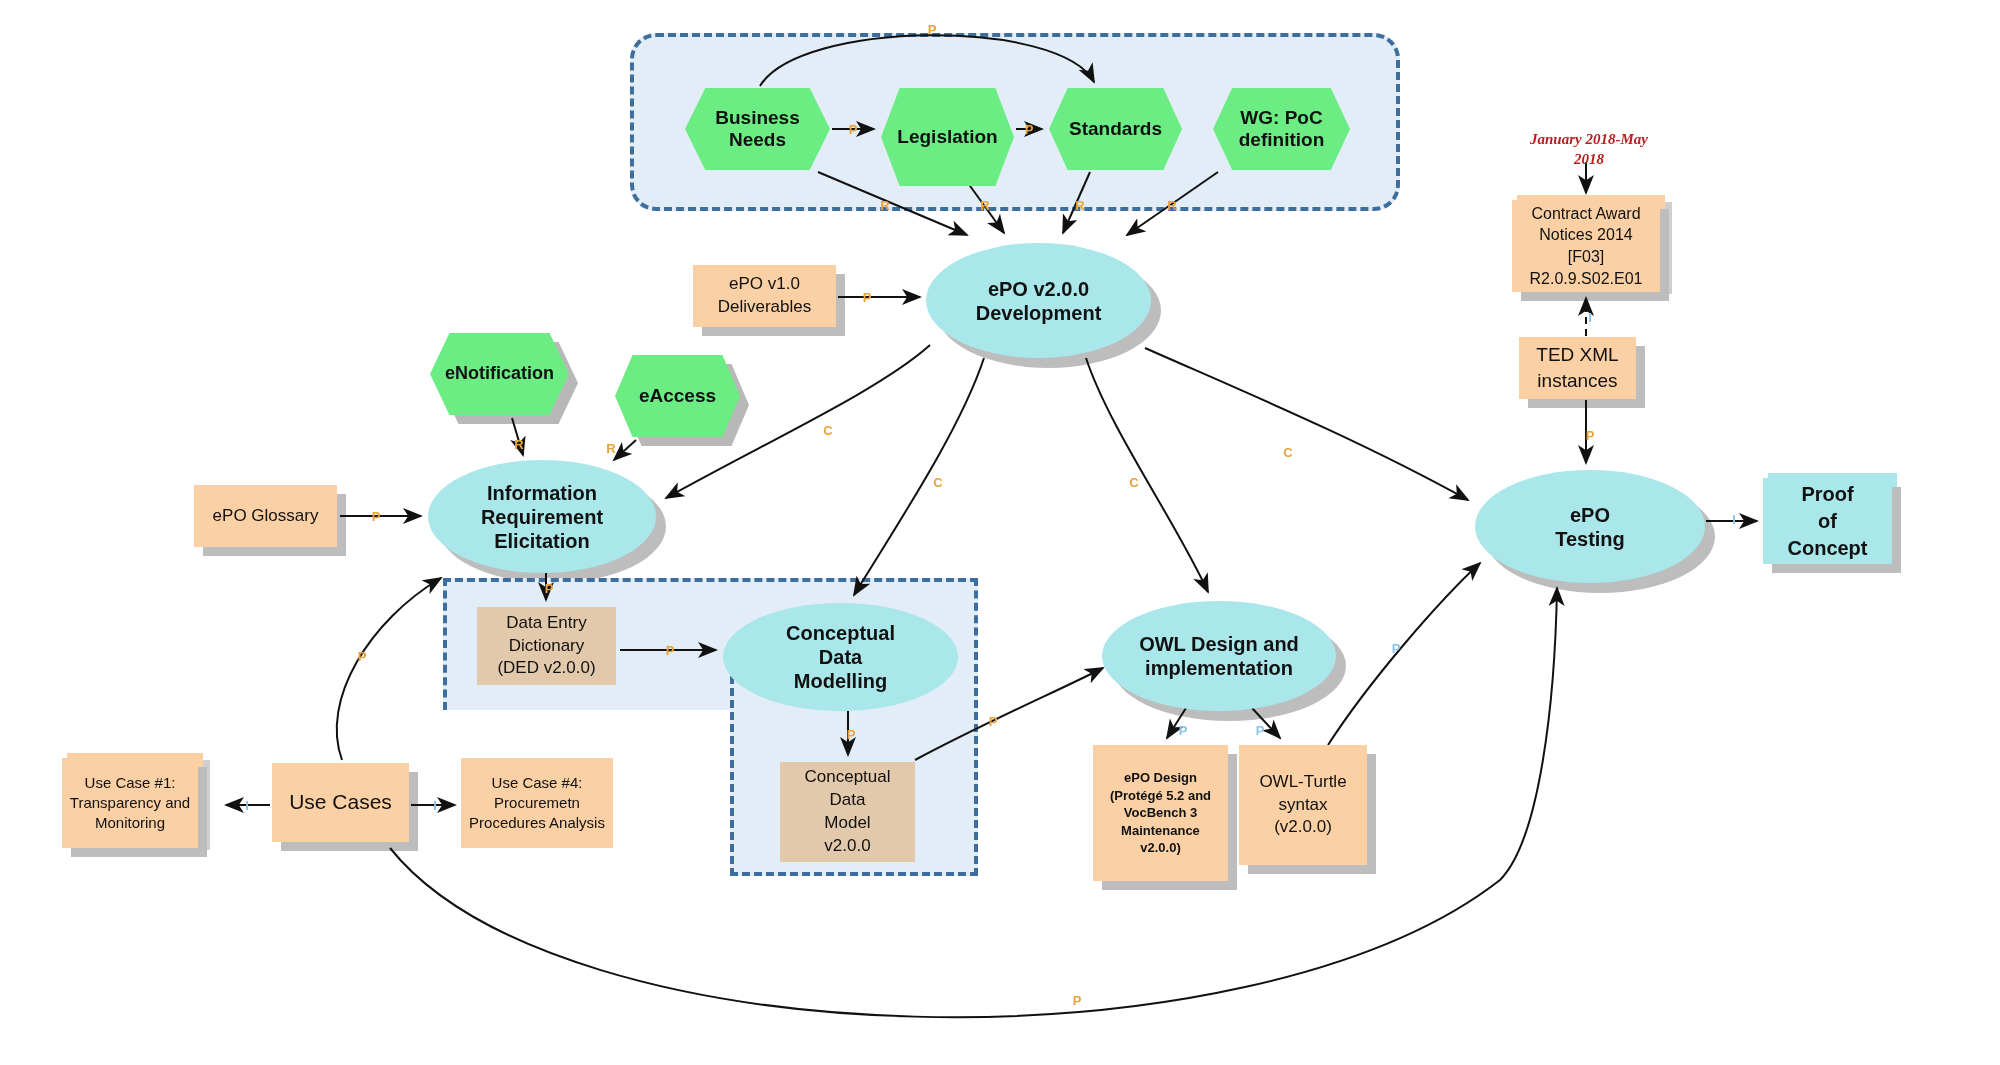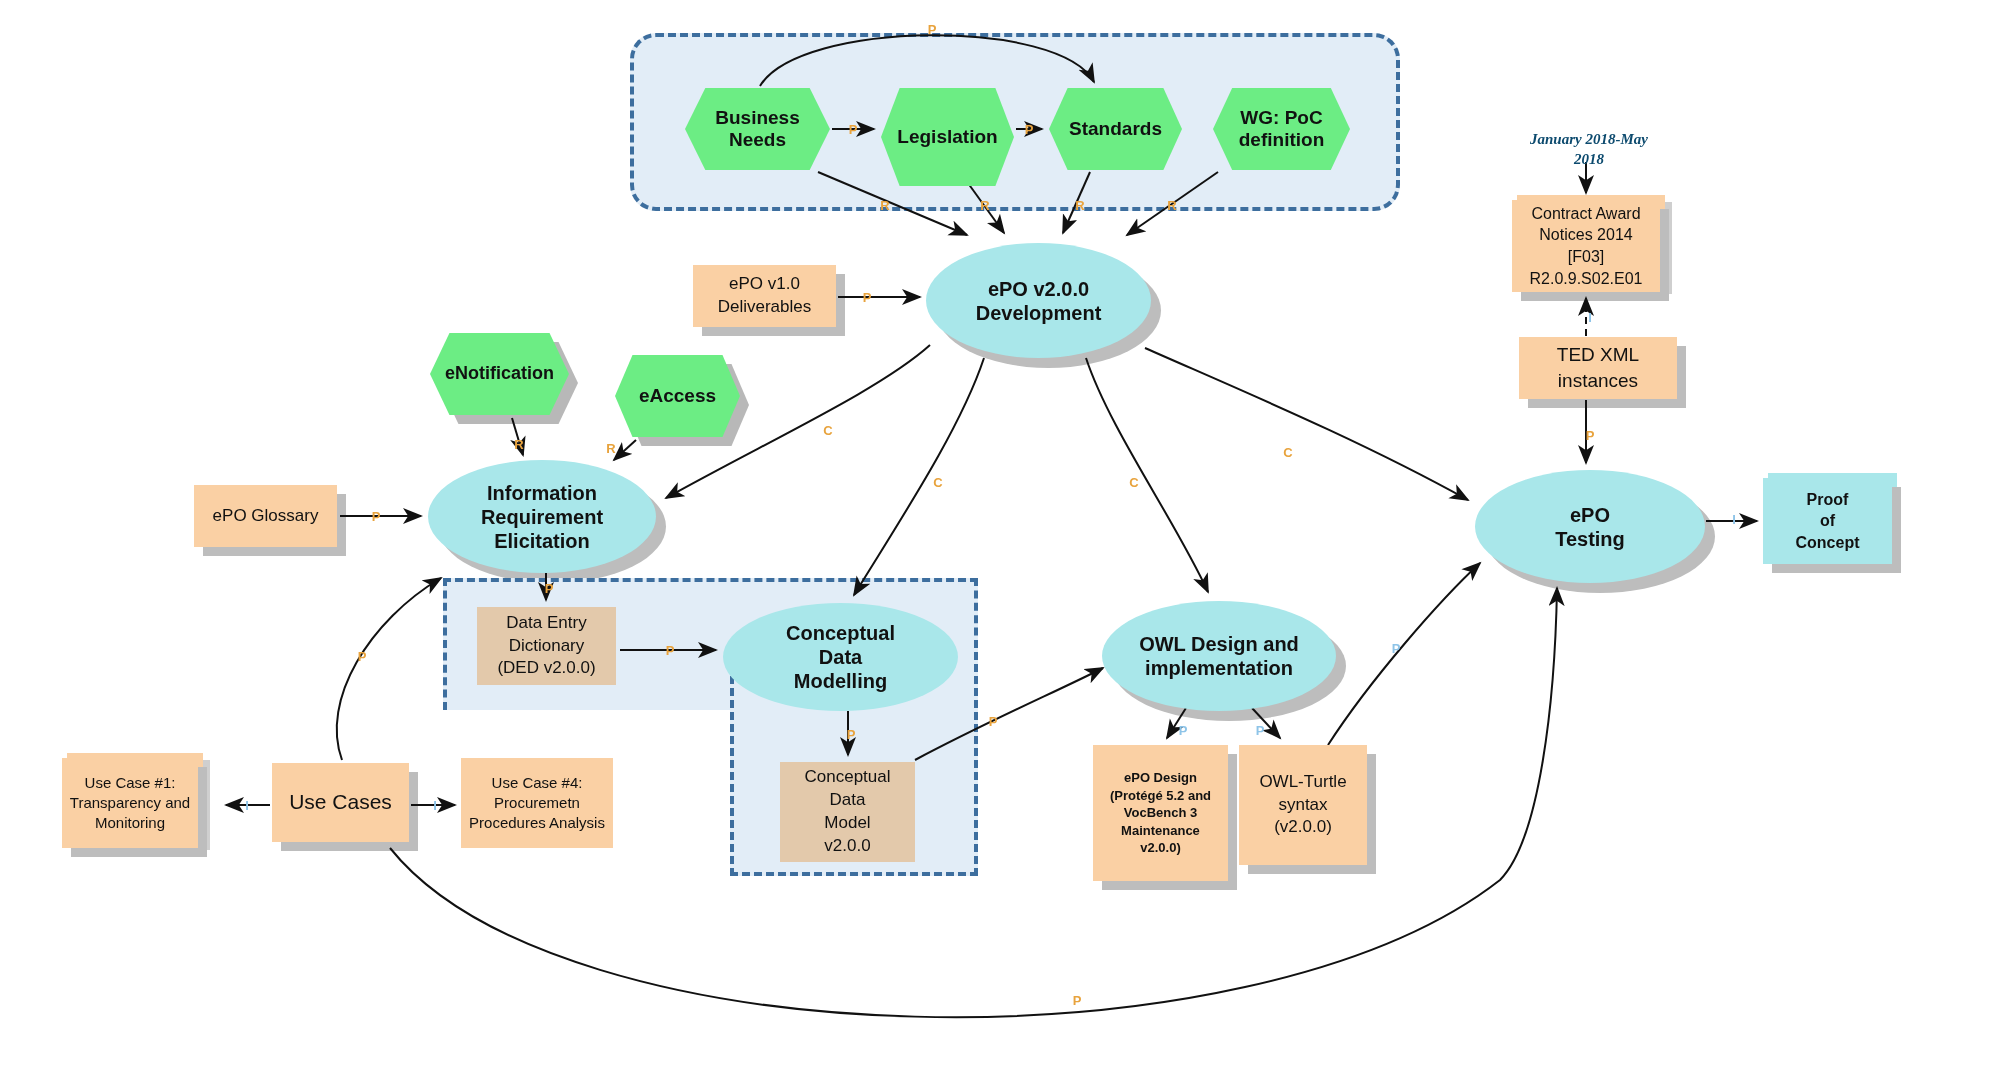--- a/index.html
+++ b/index.html
@@ -66,34 +66,34 @@
     position:absolute;
     color:#111; font-size:17px; line-height:1.35;
     display:flex; align-items:center; justify-content:center; text-align:center;
   }
   .rect .shp { position:absolute; inset:0; background:#fad0a4; }
   .rect .shd { position:absolute; left:9px; top:9px; right:-9px; bottom:-9px; background:#bdbdbd; z-index:-1; }
   .rect .lbl { position:relative; z-index:2; padding:0 3px; }
 
   .rect.tan .shp { background:#e3c9ab; }
   .rect.cyanbox .shp { background:#a9e7ea; }
-  .rect.cyanbox { font-weight:bold; font-size:16px; }
+  .rect.cyanbox { font-weight:bold; font-size:20px; }
 
   
   .rect.stack .s2 { position:absolute; left:5px; top:-5px; right:-5px; bottom:5px; background:#fad0a4; z-index:-2;}
   .rect.stack .s3 { position:absolute; left:12px; top:2px; right:-12px; bottom:-2px; background:#cfcfcf; z-index:-3;}
   .rect.cyanbox.stack .s2 { background:#a9e7ea; }
 
   
   .freetext {
     position:absolute;
     font-family:"Liberation Serif", serif;
     font-style:italic; font-weight:bold;
     font-size:15px; line-height:1.3;
-    color:#0c4a6e; text-align:center;
+    color:#b91c1c; text-align:center;
   }
 
   
   .elab {
     position:absolute;
     font-size:13px; font-weight:bold;
     color:#e8a33d;
     background:transparent;
     transform:translate(-50%,-50%);
     line-height:1;
@@ -322,21 +322,21 @@
     <span class="s3"></span>
       <span class="s2"></span>
       <span class="shd"></span>
       <span class="shp"></span>
     <span class="lbl" style="white-space:pre-line;">Contract Award
 Notices 2014
 [F03]
 R2.0.9.S02.E01</span>
   </div>
 
-  <div class="rect" style="left:1519px; top:337px; width:158px; height:62px; font-size:19px;">
+  <div class="rect" style="left:1519px; top:337px; width:117px; height:62px; font-size:19px;">
     <span class="shd"></span>
       <span class="shp"></span>
     <span class="lbl" style="white-space:pre-line;">TED XML
 instances</span>
   </div>
 
   <div class="rect cyanbox stack" style="left:1763px; top:478px; width:129px; height:86px;">
     <span class="s2"></span>
       <span class="shd"></span>
       <span class="shp"></span>

